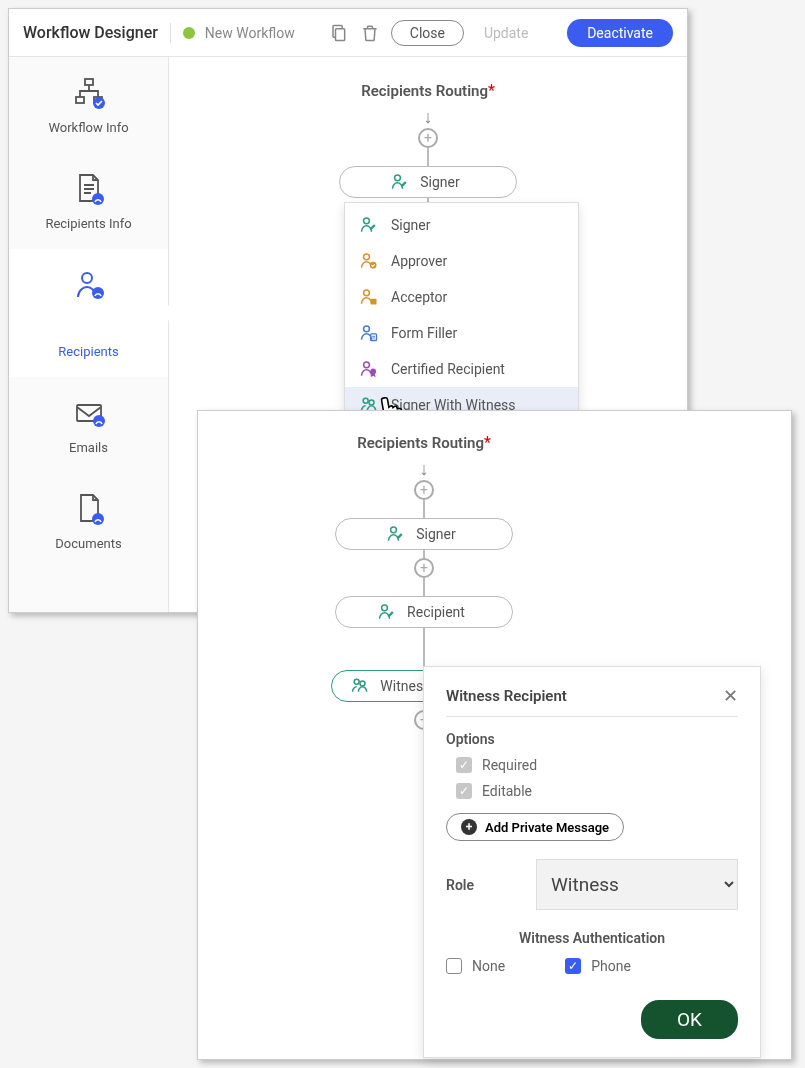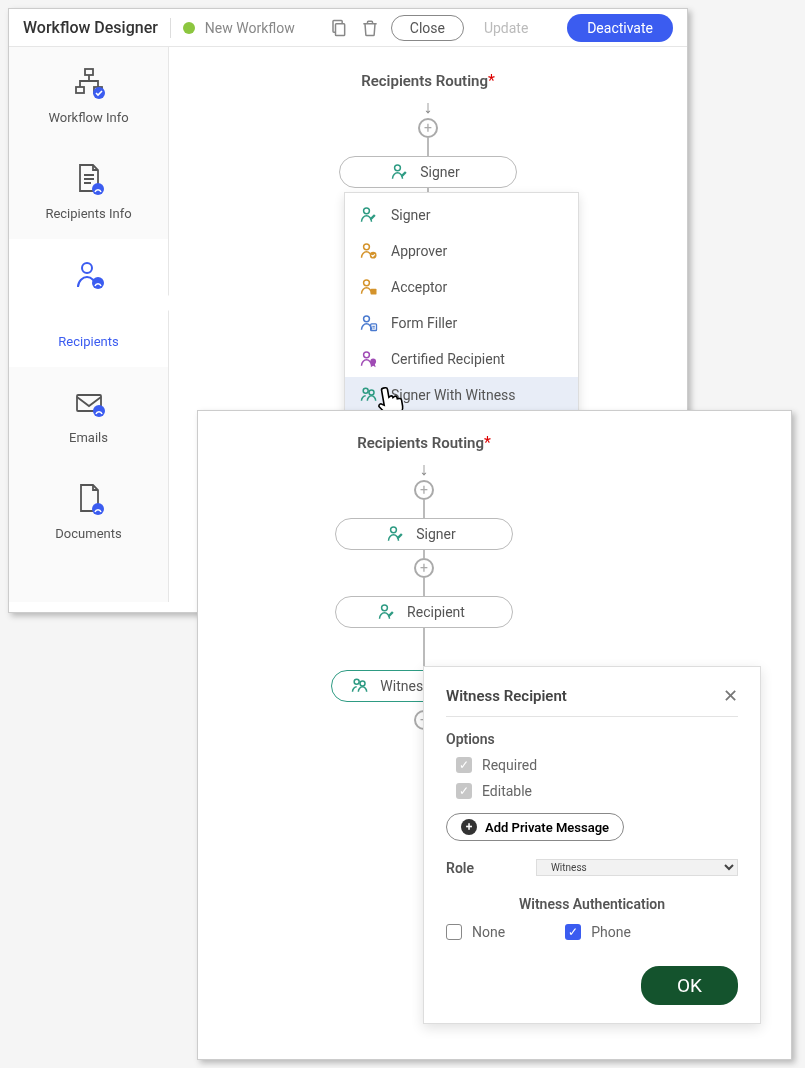--- a/index.html
+++ b/index.html
@@ -9,21 +9,21 @@
     position: absolute;
     top: 8px; left: 8px;
     width: 680px; height: 605px;
     background: #fff;
     border: 1px solid #ccc;
     box-shadow: 3px 3px 6px rgba(0,0,0,0.25);
   }
   .header {
     display: flex;
     align-items: center;
-    height: 38px;
+    height: 48px;
     padding: 0 14px;
     border-bottom: 1px solid #e6e6e6;
     gap: 10px;
   }
   .header-title { font-size: 16px; font-weight: 500; color: #333; }
   .vsep { width:1px; height:20px; background:#ddd; margin:0 2px;}
   .status-dot { width: 12px; height: 12px; border-radius: 50%; background: #8cc63f; }
   .status-text { font-size: 14px; color: #888; }
   .hicon { width: 22px; height: 22px; color:#888; cursor:pointer; display:flex; align-items:center; justify-content:center;}
   .btn-outline {
@@ -152,21 +152,21 @@
   .chk.gray{background:#c7c7c7;}
   .chk.blue{background:#3b5cf0;}
   .chk.empty{border:1.5px solid #888;background:#fff;}
   .add-msg{
     margin-top:14px;padding:5px 14px;border:1px solid #888;border-radius:16px;
     display:inline-flex;align-items:center;gap:8px;font-size:13px;font-weight:600;cursor:pointer;
   }
   .add-msg .circ{width:16px;height:16px;border-radius:50%;background:#333;color:#fff;display:flex;align-items:center;justify-content:center;font-size:12px;}
   .role-row{display:flex;align-items:center;margin-top:18px;gap:30px;}
   .role-label{font-size:14px;font-weight:600;color:#555;width:60px;}
-  .role-select{flex:1;background:#f2f2f2;border:1px solid #ddd;padding:1px 10px;font-size:10px;color:#444;}
+  .role-select{flex:1;background:#f2f2f2;border:1px solid #ddd;padding:12px 10px;font-size:19px;color:#444;}
   .auth-row{display:flex;gap:60px;margin-top:12px;}
   .btn-ok{
     float:right;margin-top:26px;background:#14532d;color:#fff;border:none;
     border-radius:18px;padding:8px 36px;font-size:19px;cursor:pointer;
   }
 
   .cursor-hand{
     position:absolute;
     top:336px; left:207px;
     font-size:30px; pointer-events:none;

